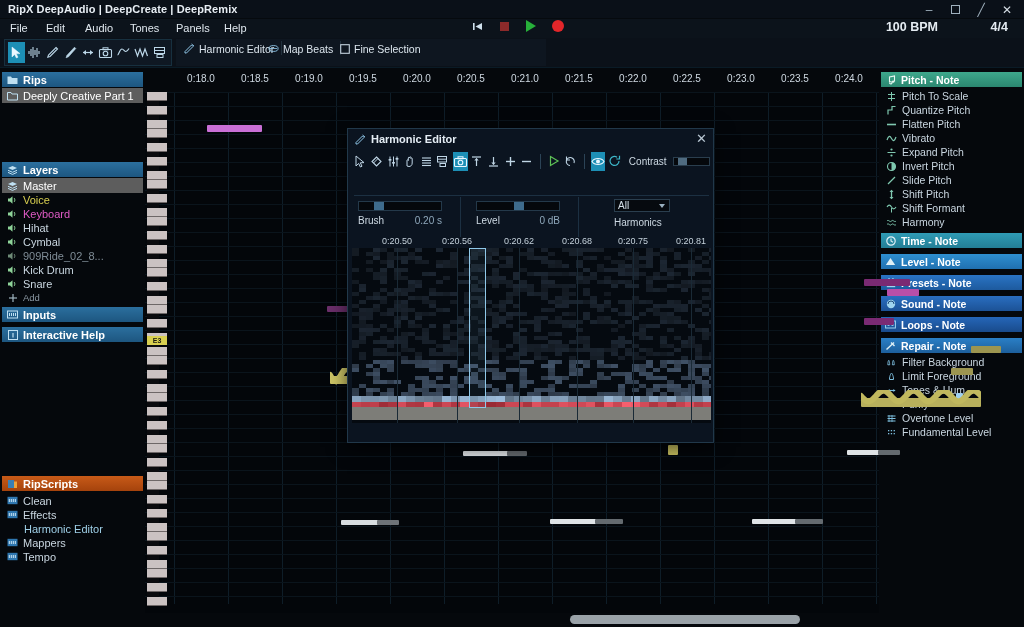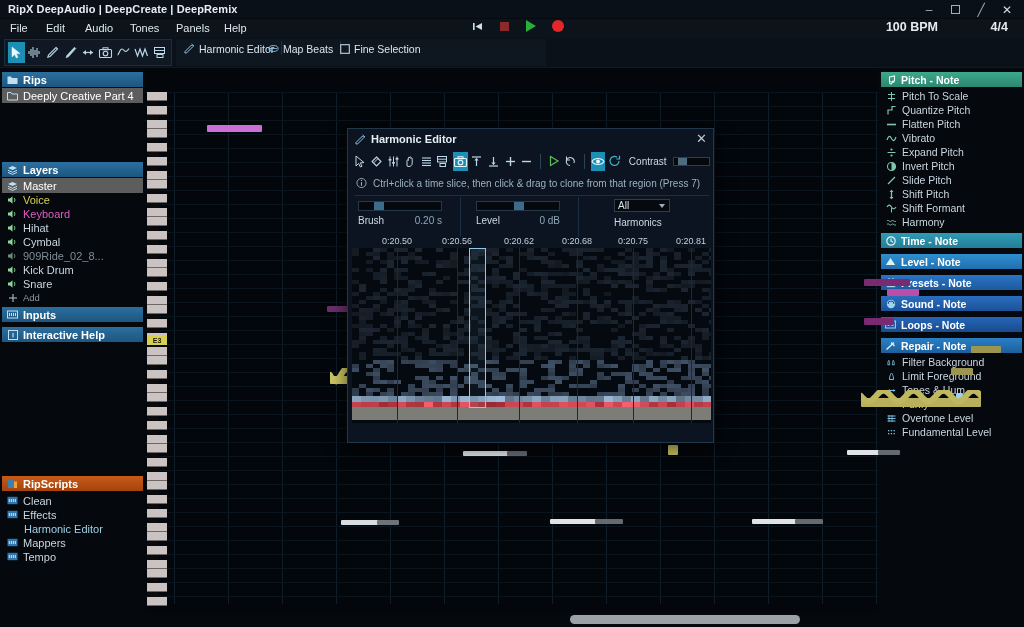--- a/index.html
+++ b/index.html
@@ -362,21 +362,21 @@
           </svg>
       </span>
       <span>Rips</span>
     </div>
     <div class="row-item sel" style="top:20px">
       <span class="ico">
         <svg width="11" height="10" viewBox="0 0 11 10">
             <path d="M0.5 1.5 L4 1.5 L5 3 L10.5 3 L10.5 9 L0.5 9 Z" fill="none" stroke="#bfe0f2" stroke-width="1"></path>
           </svg>
       </span>
-      <span>Deeply Creative Part 4</span>
+      <span>Deeply Creative Part 1</span>
     </div>
 
     <div class="sect-hdr" style="top:94px">
       <span class="ico">
         <svg width="11" height="10" viewBox="0 0 11 10">
             <path d="M5.5 1 L10 3 L5.5 5 L1 3 Z" fill="#bfe0f2"></path>
             <path d="M1 5.3 L5.5 7.3 L10 5.3" fill="none" stroke="#bfe0f2" stroke-width="1"></path>
             <path d="M1 7.4 L5.5 9.4 L10 7.4" fill="none" stroke="#bfe0f2" stroke-width="1"></path>
           </svg>
       </span>
@@ -771,20 +771,35 @@
               <rect x="7.6" y="6" width="1.3" height="1.3"></rect>
             </g>
           </svg>
       </span>
       <span>Fundamental Level</span>
     </div>
   </div>
 
   <div class="canvas">
 
+    <div class="ruler">
+      <div class="ruler-lbl" style="left:56px">0:18.0</div>
+      <div class="ruler-lbl" style="left:110px">0:18.5</div>
+      <div class="ruler-lbl" style="left:164px">0:19.0</div>
+      <div class="ruler-lbl" style="left:218px">0:19.5</div>
+      <div class="ruler-lbl" style="left:272px">0:20.0</div>
+      <div class="ruler-lbl" style="left:326px">0:20.5</div>
+      <div class="ruler-lbl" style="left:380px">0:21.0</div>
+      <div class="ruler-lbl" style="left:434px">0:21.5</div>
+      <div class="ruler-lbl" style="left:488px">0:22.0</div>
+      <div class="ruler-lbl" style="left:542px">0:22.5</div>
+      <div class="ruler-lbl" style="left:596px">0:23.0</div>
+      <div class="ruler-lbl" style="left:650px">0:23.5</div>
+      <div class="ruler-lbl" style="left:704px">0:24.0</div>
+    </div>
 
     <div id="gridlayer">
         <div class="grid-v" style="left:29px"></div>
         <div class="grid-v" style="left:83px"></div>
         <div class="grid-v" style="left:137px"></div>
         <div class="grid-v" style="left:191px"></div>
         <div class="grid-v" style="left:245px"></div>
         <div class="grid-v" style="left:299px"></div>
         <div class="grid-v" style="left:353px"></div>
         <div class="grid-v" style="left:407px"></div>
@@ -1066,30 +1081,20 @@
             <path d="M11 6 A4.5 4.5 0 1 1 9 2.2" fill="none" stroke="#3db7c9" stroke-width="1.2"></path>
             <path d="M11.5 0.8 L11.5 4 L8.3 4" fill="none" stroke="#3db7c9" stroke-width="1.2"></path>
           </svg>
       </div>
       <span class="contrast-lbl">Contrast</span>
       <div class="contrast-slider">
         <div class="contrast-knob"></div>
       </div>
     </div>
 
-    <div class="dlg-hint">
-      <span class="ico">
-        <svg width="12" height="12" viewBox="0 0 12 12">
-            <circle cx="6" cy="6" r="5" fill="none" stroke="#9db0bf" stroke-width="1"></circle>
-            <line x1="6" y1="5" x2="6" y2="9" stroke="#9db0bf" stroke-width="1.2"></line>
-            <circle cx="6" cy="3.2" r="0.7" fill="#9db0bf"></circle>
-          </svg>
-      </span>
-      <span>Ctrl+click a time slice, then click &amp; drag to clone from that region  (Press 7)</span>
-    </div>
     <div class="dlg-divider"></div>
 
     <div class="slider-group" style="left:10px">
       <div class="sl-track">
         <div class="sl-knob" style="left:15px"></div>
       </div>
       <div class="sl-row">
         <span class="sl-name">Brush</span>
         <span class="sl-val">0.20 s</span>
       </div>

